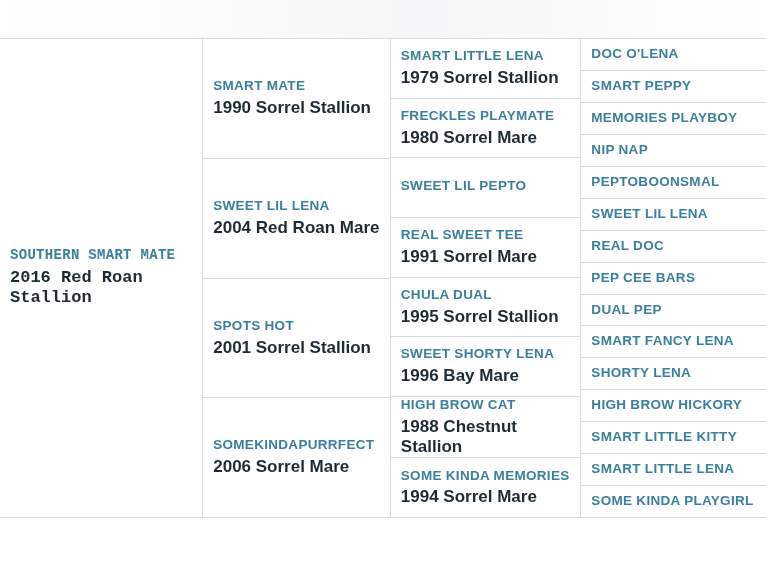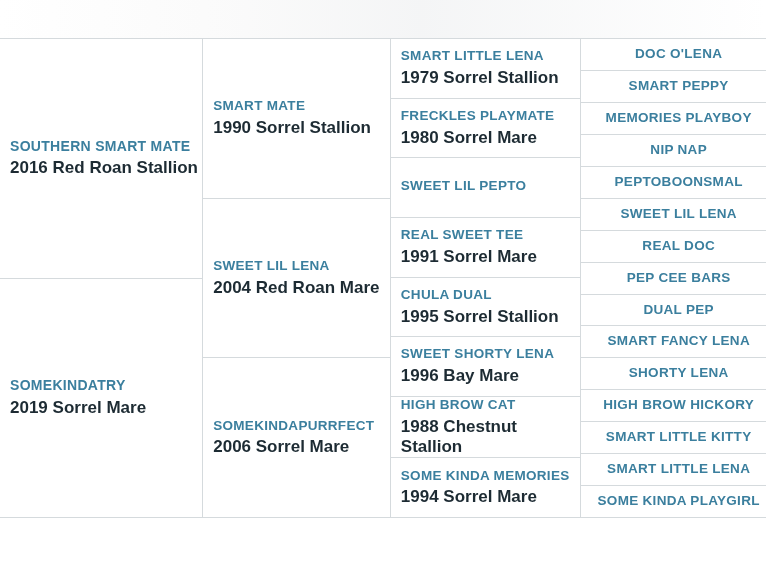--- a/index.html
+++ b/index.html
@@ -28,21 +28,21 @@
     display: flex;
     flex-direction: row;
     background: #ffffff;
   }
   
   .gen {
     display: flex;
     flex-direction: column;
     box-sizing: border-box;
   }
-  .gen1 { width: 208px; }
+  .gen1 { width: 208px; font-family: Liberation Mono, monospace; }
   .gen2 { width: 192px; }
   .gen3 { width: 195px; }
   .gen4 { width: 189px; }
 
   .cell {
     box-sizing: border-box;
     flex: 1 1 0;
     display: flex;
     flex-direction: column;
     justify-content: center;
@@ -71,21 +71,21 @@
     margin-bottom: 3px;
   }
   .gen1 .name { font-size: 14px; }
   .gen4 .name { margin-bottom: 0; }
   .desc {
     color: #1d2b33;
     font-weight: bold;
     font-size: 17px;
     line-height: 1.2;
   }
-  .gen4 .cell { justify-content: center; align-items: center; }
+  .gen4 .cell { justify-content: center; }
 
   
   .top-band {
     position: absolute;
     left: 0;
     top: 0;
     width: 766px;
     height: 38px;
     background: #ffffff;
   }
@@ -116,36 +116,36 @@
     <div class="band-tint"></div>
   </div>
 
   <div class="pedigree-grid">
 
     <div class="gen gen1">
       <div class="cell">
         <div class="name">SOUTHERN SMART MATE</div>
         <div class="desc">2016 Red Roan Stallion</div>
       </div>
-      <div class="cell">
-        <div class="name">SOMEKINDATRY</div>
-        <div class="desc">2019 Sorrel Mare</div>
-      </div>
     </div>
 
     <div class="gen gen2">
       <div class="cell">
         <div class="name">SMART MATE</div>
         <div class="desc">1990 Sorrel Stallion</div>
       </div>
       <div class="cell">
         <div class="name">SWEET LIL LENA</div>
         <div class="desc">2004 Red Roan Mare</div>
       </div>
       <div class="cell">
+        <div class="name">SPOTS HOT</div>
+        <div class="desc">2001 Sorrel Stallion</div>
+      </div>
+      <div class="cell">
         <div class="name">SOMEKINDAPURRFECT</div>
         <div class="desc">2006 Sorrel Mare</div>
       </div>
     </div>
 
     <div class="gen gen3">
       <div class="cell">
         <div class="name">SMART LITTLE LENA</div>
         <div class="desc">1979 Sorrel Stallion</div>
       </div>

